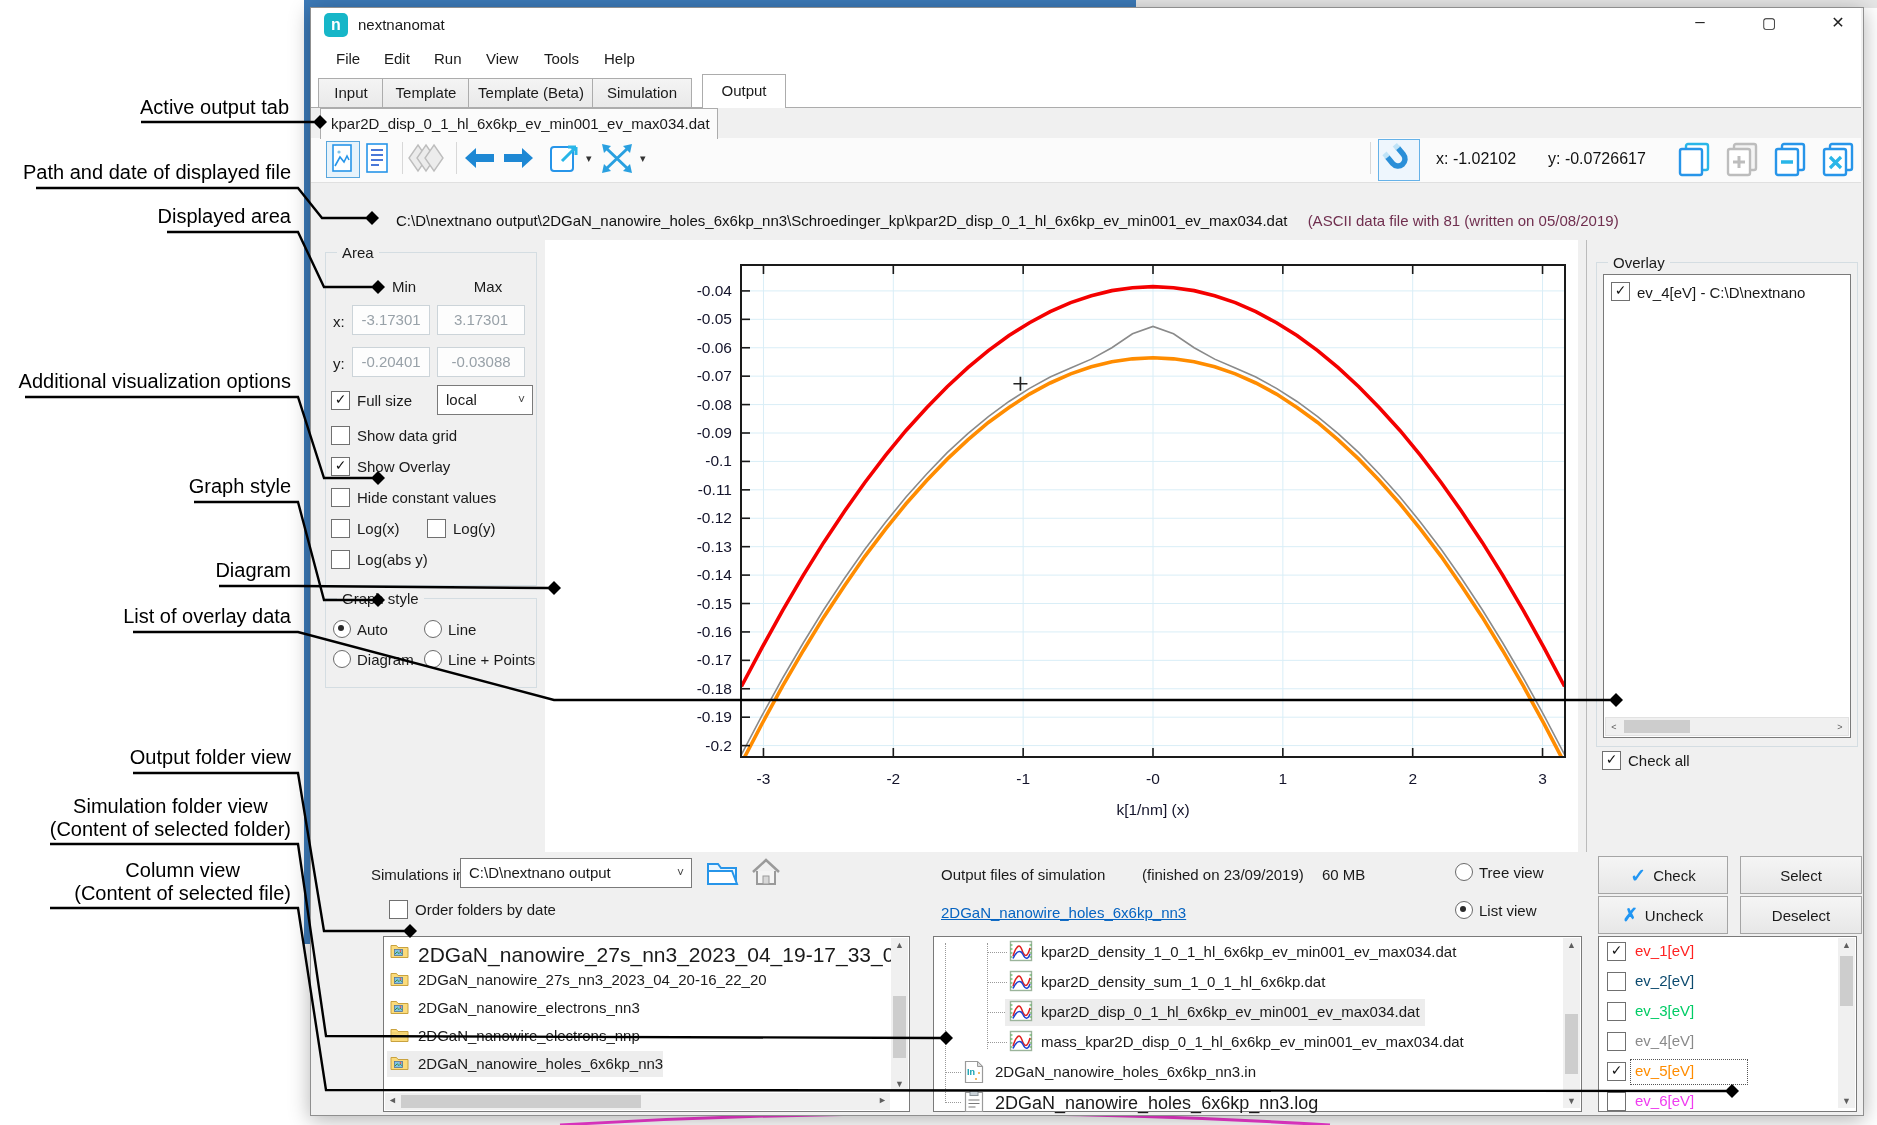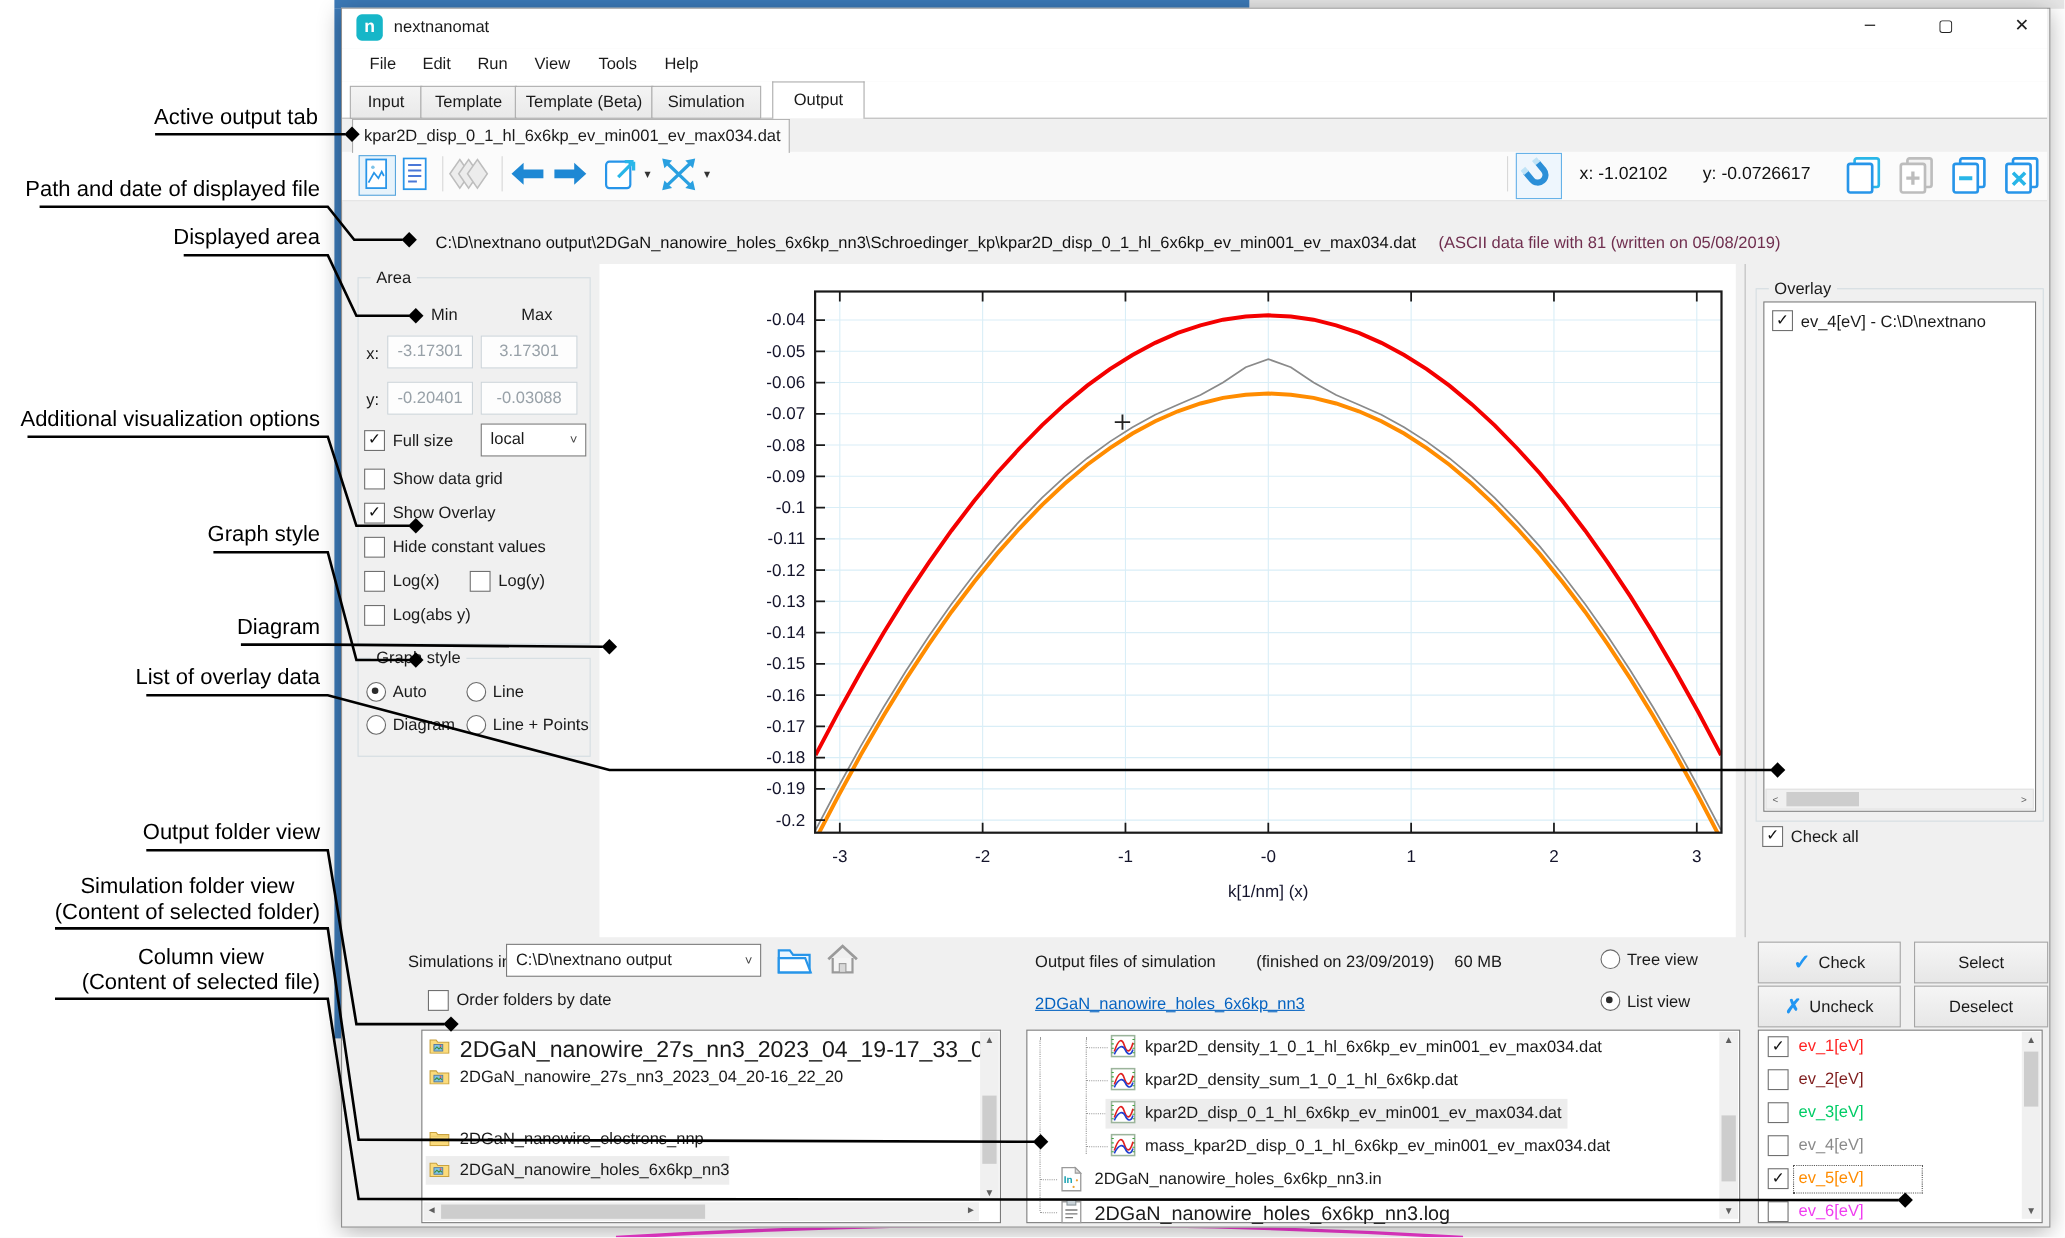--- a/index.html
+++ b/index.html
@@ -383,20 +383,31 @@
         <div style="position: absolute; left: 0px; top: 2px; width: 20px; height: 16px;">
           <svg width="19" height="15" viewBox="0 0 19 15">
             <path d="M1 2.5 h5.5 l1.5 2 H18 v10 H1 z" fill="#fbdb7b" stroke="#c9a23f" stroke-width="1"></path>
             <rect x="4.5" y="6.5" width="8" height="6" fill="#7ec3e8" stroke="#52749c" stroke-width="0.8"></rect>
             <path d="M5 11 l2.2-2.2 1.8 1.8 1.4-1.4 1.6 1.6" stroke="#3c8c3c" stroke-width="1" fill="none"></path>
             <circle cx="10.5" cy="8" r="0.9" fill="#e8554d"></circle>
           </svg>
         </div>
         <div style="position: absolute; left: 28px; top: 2px; font-size: 15px; white-space: nowrap;">2DGaN_nanowire_27s_nn3_2023_04_20-16_22_20</div>
       </div>
+      <div style="position: absolute; left: 6px; top: 60px; width: 500px; height: 26px;">
+        <div style="position: absolute; left: 0px; top: 2px; width: 20px; height: 16px;">
+          <svg width="19" height="15" viewBox="0 0 19 15">
+            <path d="M1 2.5 h5.5 l1.5 2 H18 v10 H1 z" fill="#fbdb7b" stroke="#c9a23f" stroke-width="1"></path>
+            <rect x="4.5" y="6.5" width="8" height="6" fill="#7ec3e8" stroke="#52749c" stroke-width="0.8"></rect>
+            <path d="M5 11 l2.2-2.2 1.8 1.8 1.4-1.4 1.6 1.6" stroke="#3c8c3c" stroke-width="1" fill="none"></path>
+            <circle cx="10.5" cy="8" r="0.9" fill="#e8554d"></circle>
+          </svg>
+        </div>
+        <div style="position: absolute; left: 28px; top: 2px; font-size: 15px; white-space: nowrap;">2DGaN_nanowire_electrons_nn3</div>
+      </div>
       <div style="position: absolute; left: 6px; top: 88px; width: 500px; height: 26px;">
         <div style="position: absolute; left: 0px; top: 2px; width: 20px; height: 16px;">
           <svg width="19" height="15" viewBox="0 0 19 15">
             <path d="M1 2.5 h5.5 l1.5 2 H18 v10 H1 z" fill="#fbdb7b" stroke="#c9a23f" stroke-width="1"></path>
             <path d="M2 6 h15" stroke="#e8c96a" stroke-width="1"></path>
           </svg>
         </div>
         <div style="position: absolute; left: 28px; top: 2px; font-size: 15px; white-space: nowrap;">2DGaN_nanowire_electrons_nnp</div>
       </div>
       <div style="position: absolute; left: 3px; top: 114px; width: 276px; height: 26px; background: rgb(237, 237, 237);"></div>
@@ -489,21 +500,21 @@
       <div style="position: absolute; right: 1px; top: 1px; width: 17px; height: 170px; background: rgb(240, 240, 240);">
         <div style="position: absolute; left: 4px; top: 2px; font-size: 9px; color: rgb(94, 94, 94);">▲</div>
         <div style="position: absolute; left: 2px; top: 76px; width: 13px; height: 60px; background: rgb(205, 205, 205);"></div>
         <div style="position: absolute; left: 4px; bottom: 2px; font-size: 9px; color: rgb(94, 94, 94);">▼</div>
       </div>
     </div>
   <div id="columns-panel" class="listpanel" style="left:1598px;top:936px;width:257px;height:174px;z-index:2;">
       <div style="position: absolute; left: 8px; top: 5px; width: 17px; height: 17px; background: rgb(255, 255, 255); border: 1px solid rgb(112, 112, 112); text-align: center; line-height: 15px; font-size: 14px; color: rgb(17, 17, 17);">✓</div>
       <div style="position: absolute; left: 36px; top: 5px; font-size: 15px; white-space: nowrap; color: rgb(255, 34, 34);">ev_1[eV]</div>
       <div style="position: absolute; left: 8px; top: 35px; width: 17px; height: 17px; background: rgb(255, 255, 255); border: 1px solid rgb(112, 112, 112); text-align: center; line-height: 15px; font-size: 14px; color: rgb(17, 17, 17);"></div>
-      <div style="position: absolute; left: 36px; top: 35px; font-size: 15px; white-space: nowrap; color: #7f1d1d;">ev_2[eV]</div>
+      <div style="position: absolute; left: 36px; top: 35px; font-size: 15px; white-space: nowrap; color: #0c4a6e;">ev_2[eV]</div>
       <div style="position: absolute; left: 8px; top: 65px; width: 17px; height: 17px; background: rgb(255, 255, 255); border: 1px solid rgb(112, 112, 112); text-align: center; line-height: 15px; font-size: 14px; color: rgb(17, 17, 17);"></div>
       <div style="position: absolute; left: 36px; top: 65px; font-size: 15px; white-space: nowrap; color: rgb(0, 204, 102);">ev_3[eV]</div>
       <div style="position: absolute; left: 8px; top: 95px; width: 17px; height: 17px; background: rgb(255, 255, 255); border: 1px solid rgb(112, 112, 112); text-align: center; line-height: 15px; font-size: 14px; color: rgb(17, 17, 17);"></div>
       <div style="position: absolute; left: 36px; top: 95px; font-size: 15px; white-space: nowrap; color: rgb(138, 138, 138);">ev_4[eV]</div>
       <div style="position: absolute; left: 8px; top: 125px; width: 17px; height: 17px; background: rgb(255, 255, 255); border: 1px solid rgb(112, 112, 112); text-align: center; line-height: 15px; font-size: 14px; color: rgb(17, 17, 17);">✓</div>
       <div style="position: absolute; left: 31px; top: 122px; width: 116px; height: 24px; border: 1px dotted rgb(85, 85, 85);"></div>
       <div style="position: absolute; left: 36px; top: 125px; font-size: 15px; white-space: nowrap; color: rgb(255, 140, 0);">ev_5[eV]</div>
       <div style="position: absolute; left: 8px; top: 155px; width: 17px; height: 17px; background: rgb(255, 255, 255); border: 1px solid rgb(112, 112, 112); text-align: center; line-height: 15px; font-size: 14px; color: rgb(17, 17, 17);"></div>
       <div style="position: absolute; left: 36px; top: 155px; font-size: 15px; white-space: nowrap; color: rgb(240, 60, 240);">ev_6[eV]</div>
       <div style="position: absolute; right: 1px; top: 1px; width: 17px; height: 170px; background: rgb(240, 240, 240);">

